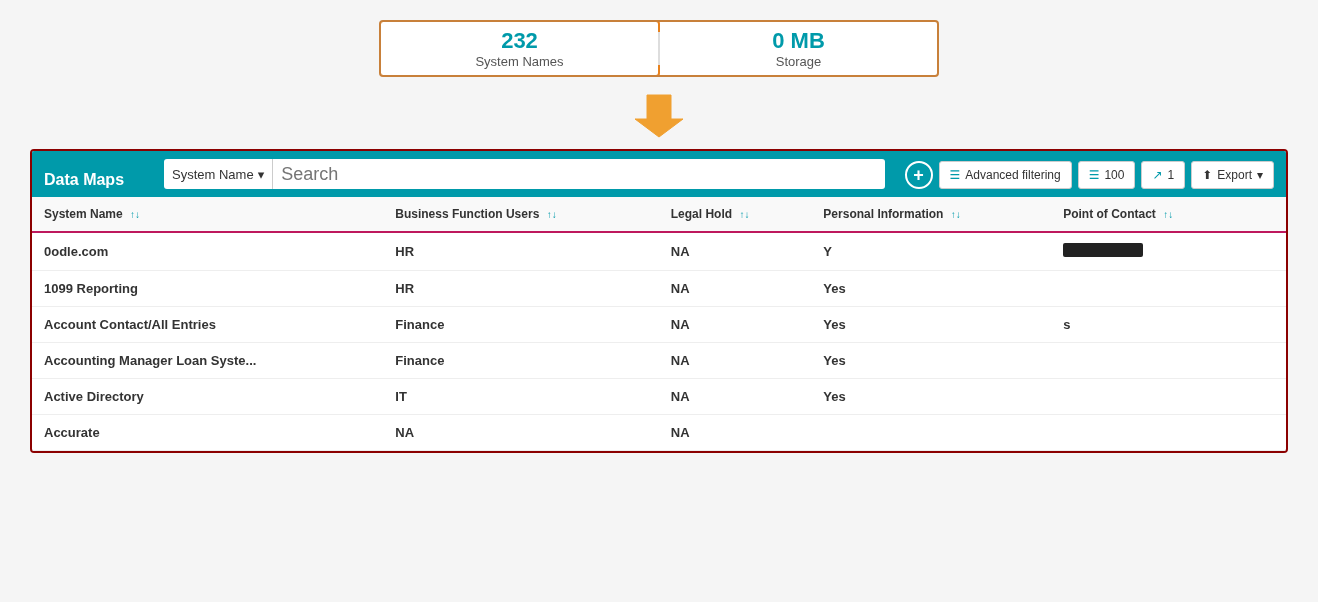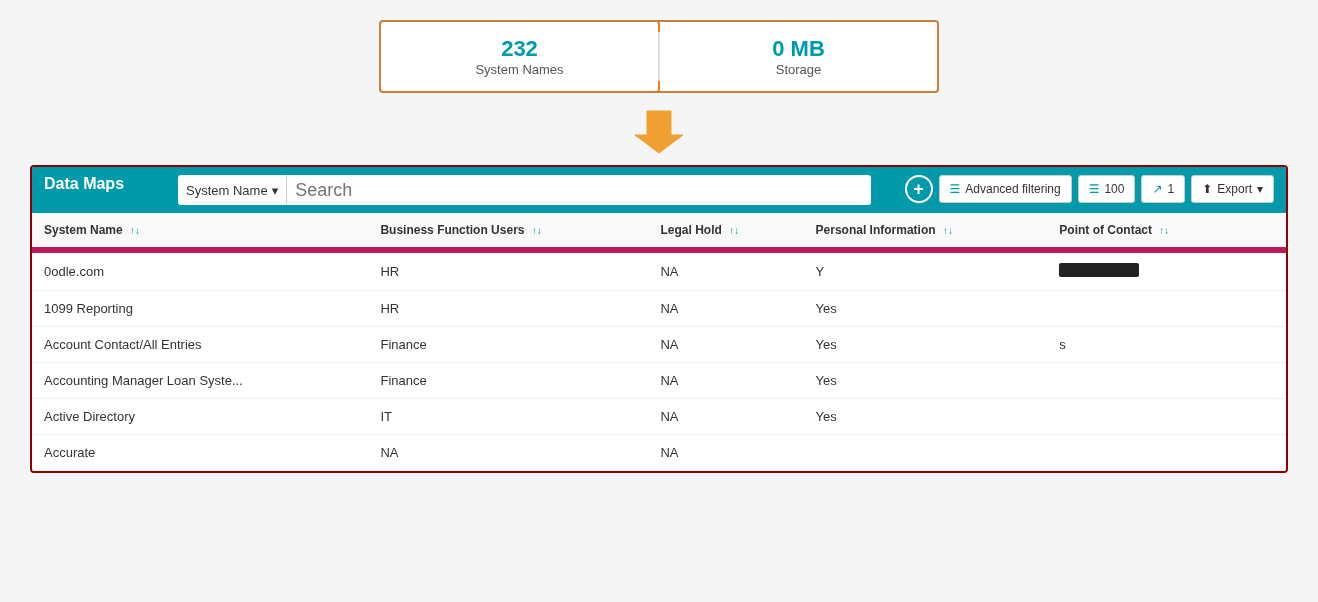--- a/index.html
+++ b/index.html
@@ -20,21 +20,21 @@
       border: 2px solid #c8803a;
       border-radius: 4px;
       display: flex;
       overflow: hidden;
       background: white;
       width: 560px;
     }
     .stat-item {
       flex: 1;
       text-align: center;
-      padding: 14px 20px;
+      padding: 6px 20px;
     }
     .stat-item.active {
       border: 2px solid #e8821e;
       border-radius: 4px;
       margin: -2px;
     }
     .stat-number {
       font-size: 22px;
       font-weight: bold;
       color: #009aaa;
@@ -63,23 +63,23 @@
       border-radius: 4px;
       background: white;
       overflow: hidden;
       margin: 0 10px;
     }
 
     
     .data-maps-header {
       background: #009aaa;
       display: flex;
-      align-items: flex-start;
+      align-items: flex-end;
       padding: 8px 12px;
-      gap: 24px;
+      gap: 10px;
     }
     .data-maps-title {
       color: white;
       font-size: 16px;
       font-weight: bold;
       min-width: 100px;
     }
     .search-bar {
       flex: 1;
       display: flex;
@@ -162,21 +162,21 @@
     }
 
     
     .data-table {
       width: 100%;
       border-collapse: collapse;
       font-size: 13px;
     }
     .data-table thead tr {
       background: #f9f9f9;
-      border-bottom: 6px solid #be185d;
+      border-bottom: 2px solid #be185d;
       margin-top: 28px;
     }
     .data-table th {
       padding: 10px 12px;
       text-align: left;
       color: #333;
       font-weight: 600;
       font-size: 12px;
       border-bottom: 1px solid #ddd;
     }
@@ -184,20 +184,21 @@
       color: #009aaa;
       font-size: 10px;
       margin-left: 4px;
     }
     .data-table tbody tr {
       border-bottom: 1px solid #eee;
     }
     .data-table td {
       padding: 10px 12px;
       color: #333;
+      font-weight: bold;
     }
     .td-link {
       color: #009aaa;
       cursor: pointer;
     }
     .redacted-bar {
       display: inline-block;
       width: 80px;
       height: 14px;
       background: #222;

